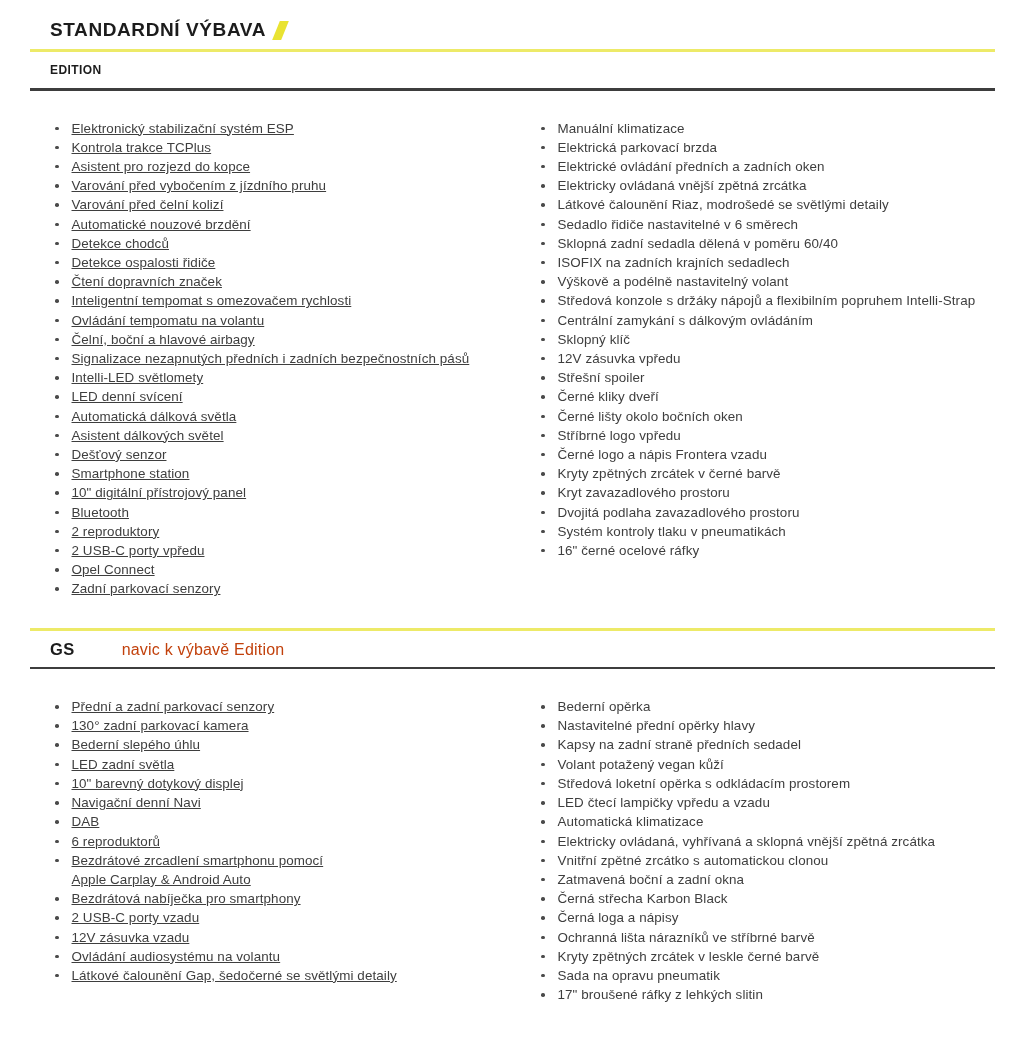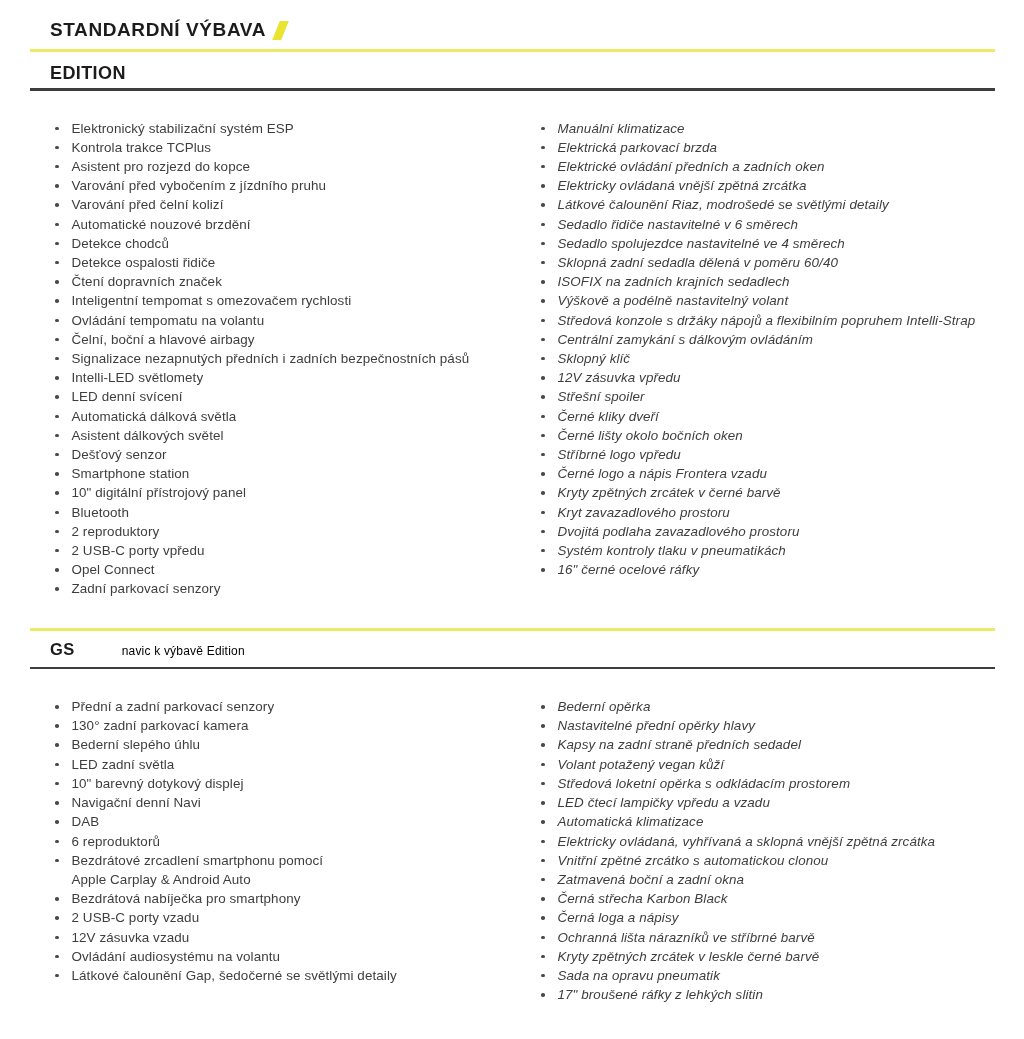--- a/index.html
+++ b/index.html
@@ -19,31 +19,31 @@
   .slash {
     display:inline-block; width:9px; height:19px; margin-left:10px;
     transform:skewX(-22deg);
   }
 
   .rule { width:100%; }
   .rule-yellow { height:3px; margin-top:7px; }
   .rule-dark { height:2.5px; margin-top:5px; }
 
   .sec-head { margin:11px 0 0 20px; height:20px; display:flex; align-items:baseline; }
-  .sec-head h2 { font-size:18px; font-weight:700; color:#1c1c1c; letter-spacing:0.4px; }
+  .sec-head h2 { font-size:12px; font-weight:700; color:#1c1c1c; letter-spacing:0.4px; }
 
   .gs-rule-yellow { margin-top:29px; }
   .gs-head { margin-top:9px; height:22px; }
   .gs-head h2 { font-size:16.5px;text-align:right; }
-  .gs-head .sub { font-size:12px; color:#000000; margin-left:7px; letter-spacing:0.2px;padding-left:40px; }
+  .gs-head .sub { font-size:16px; color:#c2410c; margin-left:7px; letter-spacing:0.2px;padding-left:40px; }
 
   .cols { display:flex; padding:28px 0 0 25px; }
   .col { list-style:none; flex:none; }
-  .col-left { width:486px; }
-  .col-right { flex:1;font-style:italic; }
+  .col-left { width:486px;text-decoration:underline; }
+  .col-right { flex:1; }
 
   .item { display:flex; }
   .bullet {
     flex:none; width:3.5px; height:3.5px; border-radius:50%;
     background:#4a4a4a; margin:8px 13px 0 0;
   }
   .txt-block { font-size:13.4px; color:#3e3e3e; }
   .line { line-height:19.2px; letter-spacing:0.1px; }
 </style>
 </head>
@@ -250,26 +250,20 @@
           </li>
           <li class="item">
             <span class="bullet"></span>
             <div class="txt-block">
               <div class="line">Sedadlo řidiče nastavitelné v 6 směrech</div>
             </div>
           </li>
           <li class="item">
             <span class="bullet"></span>
             <div class="txt-block">
-              <div class="line">Sedadlo spolujezdce nastavitelné ve 4 směrech</div>
-            </div>
-          </li>
-          <li class="item">
-            <span class="bullet"></span>
-            <div class="txt-block">
               <div class="line">Sklopná zadní sedadla dělená v poměru 60/40</div>
             </div>
           </li>
           <li class="item">
             <span class="bullet"></span>
             <div class="txt-block">
               <div class="line">ISOFIX na zadních krajních sedadlech</div>
             </div>
           </li>
           <li class="item">

